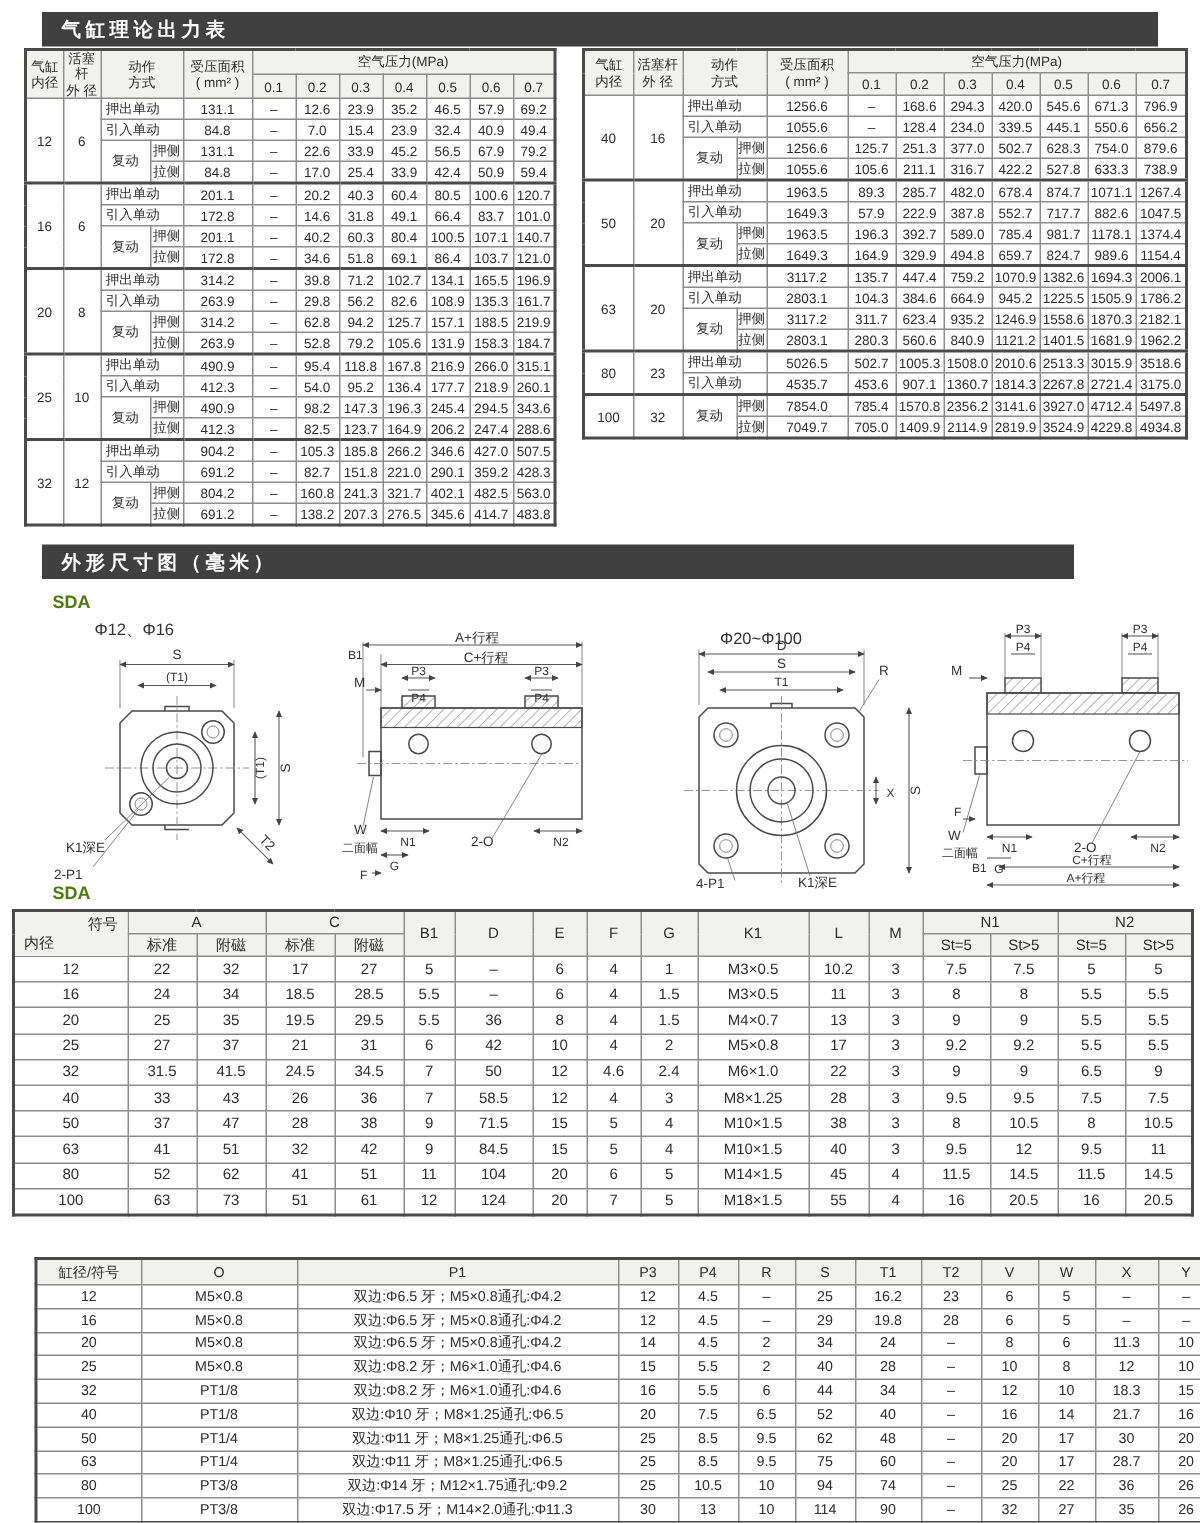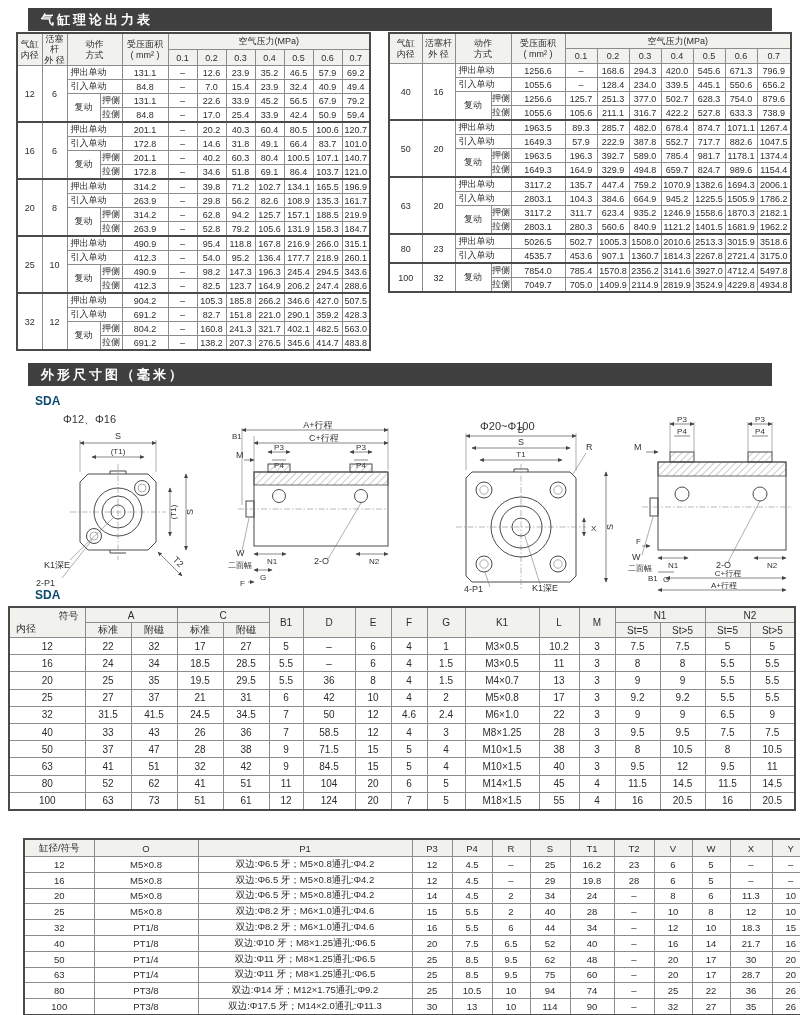--- a/index.html
+++ b/index.html
@@ -7,21 +7,21 @@
     width:800px;height:1015px;position:relative;background:#ffffff;
     font-family:"Liberation Sans","DejaVu Sans",sans-serif;color:#2d2d2d;
     overflow:hidden;
   }
   .secbar{
     position:absolute;height:23px;background:#404040;color:#ffffff;
     font-weight:bold;font-size:13px;letter-spacing:3px;line-height:23px;
     padding-left:13px;box-sizing:border-box;
   }
   #bar1{left:28px;top:8px;width:744px;}
-  #bar2{left:28px;top:363px;width:744px;}
+  #bar2{left:28px;top:363px;width:688px;}
   #unit-note{position:absolute;top:33px;right:28px;font-size:11.5px;color:#3a3a3a;}
   
   table.t{border-collapse:collapse;table-layout:fixed;position:absolute;background:#fff;border:2px solid #4a4a4a;}
   table.t td,table.t th{border:1px solid #8c8c8c;text-align:center;padding:0;overflow:hidden;white-space:nowrap;font-weight:normal;}
   table.t thead th{background:#f1f1ee;}
   tr.grp td{border-top:2px solid #4a4a4a;}
   .pre{white-space:pre-line !important;line-height:1.15;}
   
   #force-left{left:16px;top:32px;width:354px;}
   #force-right{left:388px;top:32px;width:402px;}
@@ -33,21 +33,21 @@
   .dim1 td{height:16.2px;font-size:10px;}
   .dim1 thead th{font-size:10px;height:14px;}
   #dim2{left:23px;top:838px;width:786px;}
   .dim2 td{height:14.8px;font-size:9.5px;}
   .dim2 thead th{font-size:9.5px;height:16px;}
   th.diag{position:relative;background:
     linear-gradient(to bottom right, rgba(0,0,0,0) calc(50% - 0.6px), #8c8c8c calc(50% - 0.6px), #8c8c8c calc(50% + 0.6px), rgba(0,0,0,0) calc(50% + 0.6px)),#f1f1ee;}
   th.diag .dtop{position:absolute;top:1px;right:6px;font-size:10px;margin-left:32px;}
   th.diag .dbot{position:absolute;bottom:1px;left:6px;font-size:10px;}
   
-  .flabel{position:absolute;font-size:12px;color:#0c4a6e;}
+  .flabel{position:absolute;font-size:12px;color:#4d7c0f;}
   .flabel.b{font-weight:bold;}
   .vlabel{position:absolute;font-size:11px;color:#333;margin-left:28px;}
   
   svg.draw{position:absolute;}
   svg.draw .ln{stroke:#4a4a4a;stroke-width:1;fill:none;}
   svg.draw .thin{stroke:#777;stroke-width:0.6;fill:none;}
   svg.draw .dim{stroke:#555;stroke-width:0.7;fill:none;}
   svg.draw .cl{stroke:#8a8a8a;stroke-width:0.6;fill:none;stroke-dasharray:6 2 1.5 2;}
   svg.draw text{font-size:9px;fill:#333;}
   svg.draw text.sm{font-size:8px;}

